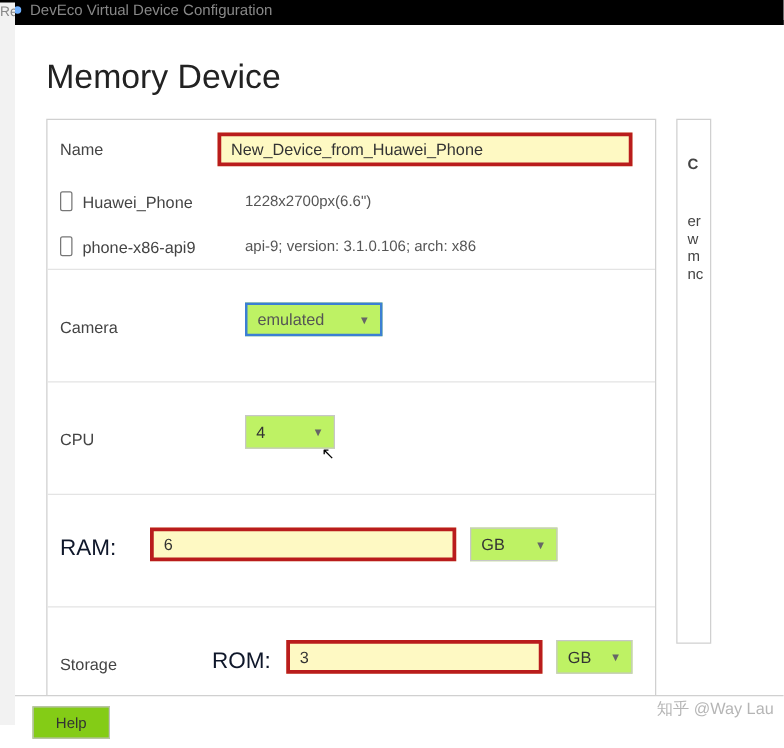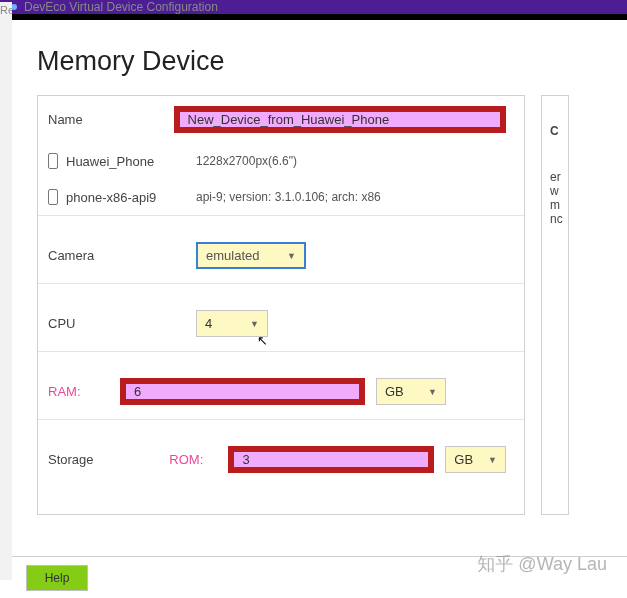--- a/index.html
+++ b/index.html
@@ -12,22 +12,22 @@
       height: 598px;
       overflow: hidden;
       position: relative;
     }
     .titlebar {
       height: 20px;
       display: flex;
       align-items: center;
       padding: 0 6px;
       gap: 6px;
-      background: #4c1d95;
-      border-bottom: 6px solid #000000;
+      background: #000000;
+      border-bottom: 4px solid #000000;
       color: #888;
       font-size: 12px;
     }
     .titlebar .logo {
       width: 12px;
       height: 12px;
     }
     .left-gutter {
       position: absolute;
       left: 0;
@@ -80,60 +80,60 @@
     .row {
       display: flex;
       align-items: center;
       padding: 10px 18px 10px 10px;
       min-height: 34px;
     }
     .row.sep {
       border-bottom: 1px solid #e4e4e4;
     }
     .row.gap-top { padding-top: 26px; }
-    .row.gap-bot { padding-bottom: 14px; }
+    .row.gap-bot { padding-bottom: 36px; align-items: flex-end; }
     .label-col {
       width: 148px;
       color: #444;
       font-size: 13px;
       display: flex;
       align-items: center;
       gap: 8px;
     }
     .label-col .phone-icon {
       width: 10px;
       height: 16px;
       border: 1.3px solid #777;
       border-radius: 2px;
       display: inline-block;
     }
     .sub-label {
       width: 72px;
-      color: #ec4899;
-      font-size: 13px;
+      color: #0f172a;
+      font-size: 18px;
     }
     .val-text {
       color: #555;
       font-size: 12px;
     }
     input.txt {
       height: 27px;
-      border: 6px solid #b91c1c;
-      background: #f0abfc;
+      border: 3px solid #b91c1c;
+      background: #fef9c3;
       padding: 0 8px;
       font-size: 13px;
       color: #333;
       outline: none;
     }
     input.txt.wide { width: 387px; }
     input.txt.med { width: 245px; }
     .combo {
       height: 27px;
       border: 1px solid #c7c7c7;
-      background: #fef9c3;
+      background: #bef264;
       display: flex;
       align-items: center;
       justify-content: space-between;
       padding: 0 8px;
       font-size: 13px;
       color: #333;
       cursor: pointer;
     }
     .combo .arrow {
       font-size: 9px;
@@ -175,23 +175,23 @@
       min-width: 62px;
       border: 1px solid #bfbfbf;
       background: #84cc16;
       font-size: 12px;
       color: #333;
       cursor: pointer;
       padding: 0 12px;
     }
     .watermark {
       position: absolute;
-      right: 20px;
+      right: 8px;
       bottom: 22px;
-      font-size: 18px;
+      font-size: 13px;
       color: rgba(120,120,120,0.55);
       pointer-events: none;
     }
   </style>
 </head>
 <body>
 
 <div class="titlebar">
   <span class="logo">
     <svg viewBox="0 0 12 12" width="12" height="12">

